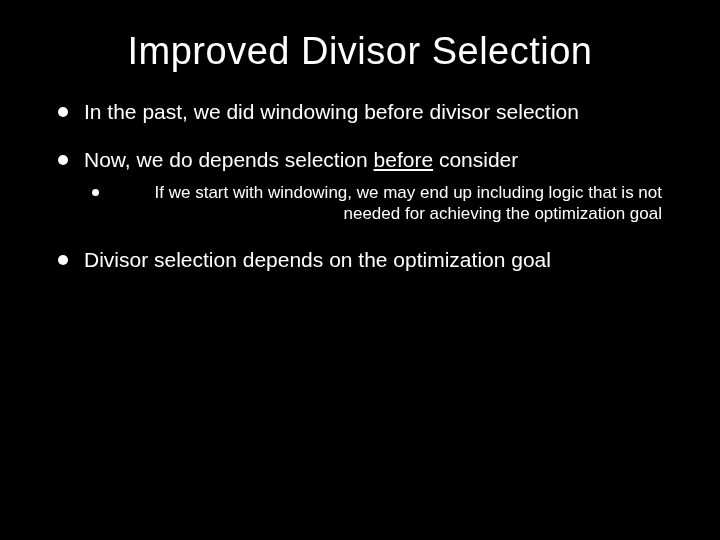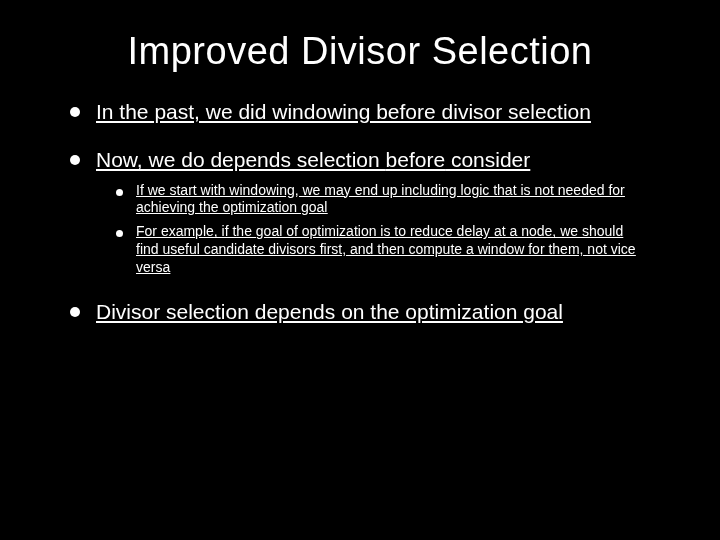--- a/index.html
+++ b/index.html
@@ -20,23 +20,22 @@
   }
   .title {
     font-size: 38px;
     text-align: center;
     margin: 6px 0 26px 0;
     font-weight: normal;
     letter-spacing: 0.5px;
   }
   ul {
     list-style: none;
-    margin: 16px;
+    margin: 4px;
     padding: 0;
-    text-decoration: underline;
   }
   ul.level1 > li {
     position: relative;
     padding-left: 30px;
     font-size: 21px;
     line-height: 1.25;
     margin-bottom: 22px;
   }
   ul.level1 > li::before {
     content: "";
@@ -47,23 +46,24 @@
     height: 10px;
     background: #fff;
     border-radius: 50%;
   }
   ul.level2 {
     margin-top: 8px;
   }
   ul.level2 > li {
     position: relative;
     padding-left: 24px;
-    font-size: 14px;
+    font-size: 17px;
     line-height: 1.28;
     margin-bottom: 6px;
+    text-align: right;
   }
   ul.level2 > li::before {
     content: "";
     position: absolute;
     left: 4px;
     top: 7px;
     width: 7px;
     height: 7px;
     background: #fff;
     border-radius: 50%;
@@ -85,23 +85,20 @@
     <li>
       <span>In the past, we did windowing before divisor selection</span>
     </li>
 
     <li class="tight">
       <span>Now, we do depends selection </span><span class="underline">before</span><span> consider</span>
       <ul class="level2">
         <li>
           <span>If we start with windowing, we may end up including logic that is not needed for achieving the optimization goal</span>
         </li>
-        <li>
-          <span>For example, if the goal of optimization is to reduce delay at a node, we should find useful candidate divisors first, and then compute a window for them, not vice versa</span>
-        </li>
       </ul>
     </li>
 
     <li>
       <span>Divisor selection depends on the optimization goal</span>
     </li>
 
   </ul>
 
 </div>

